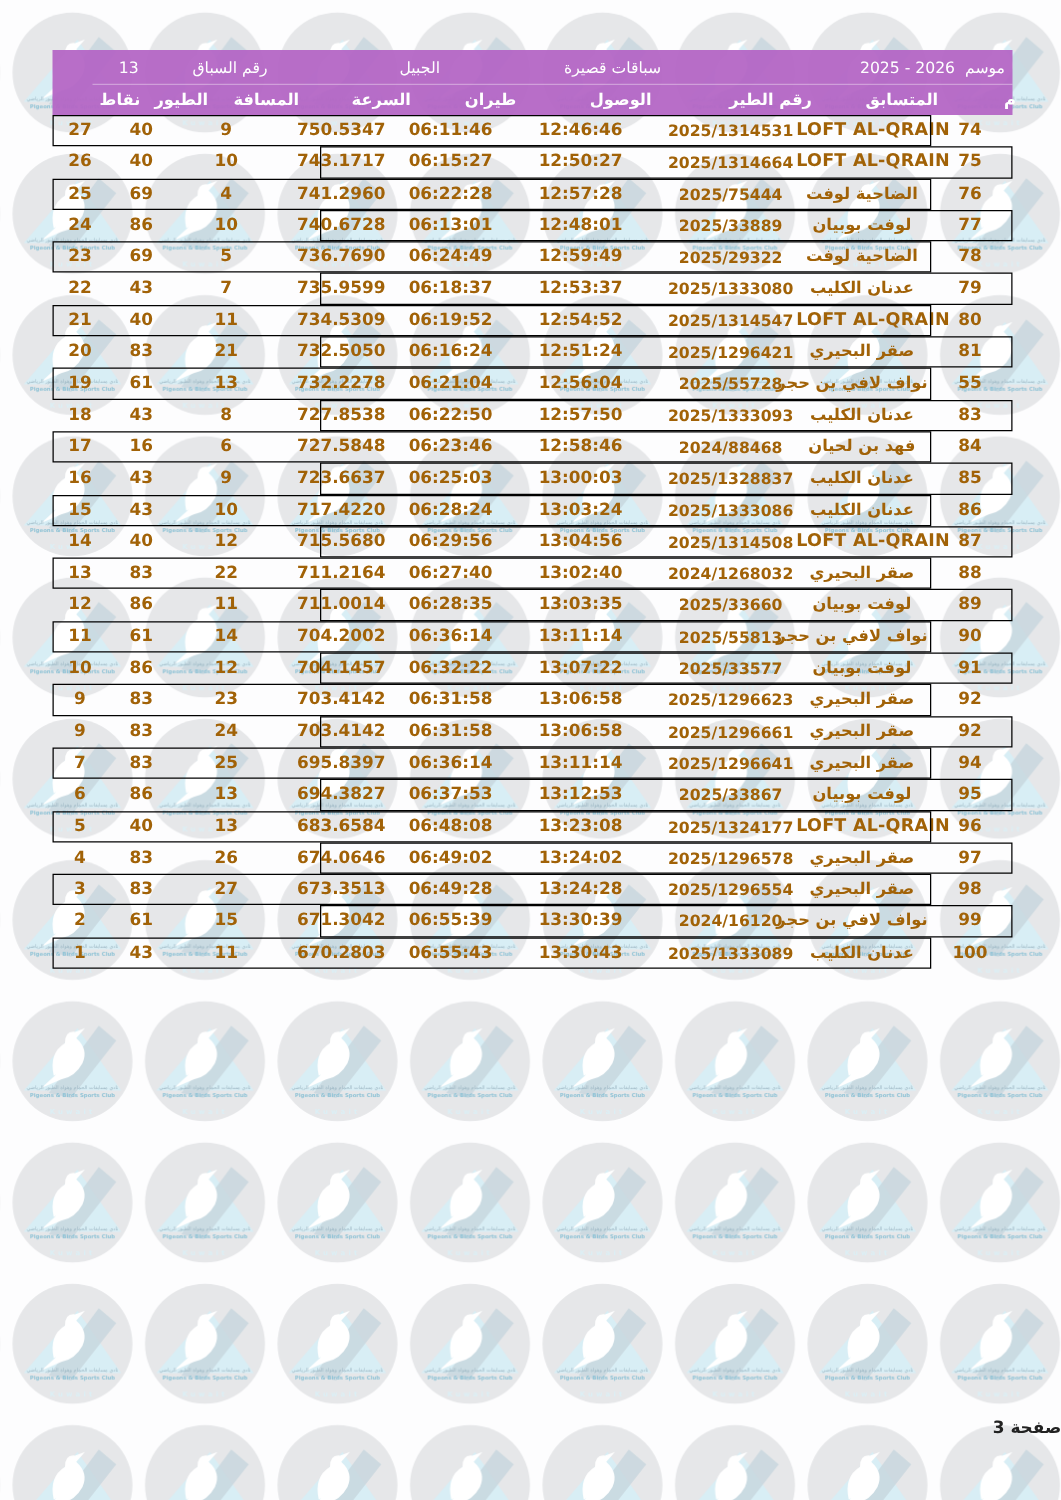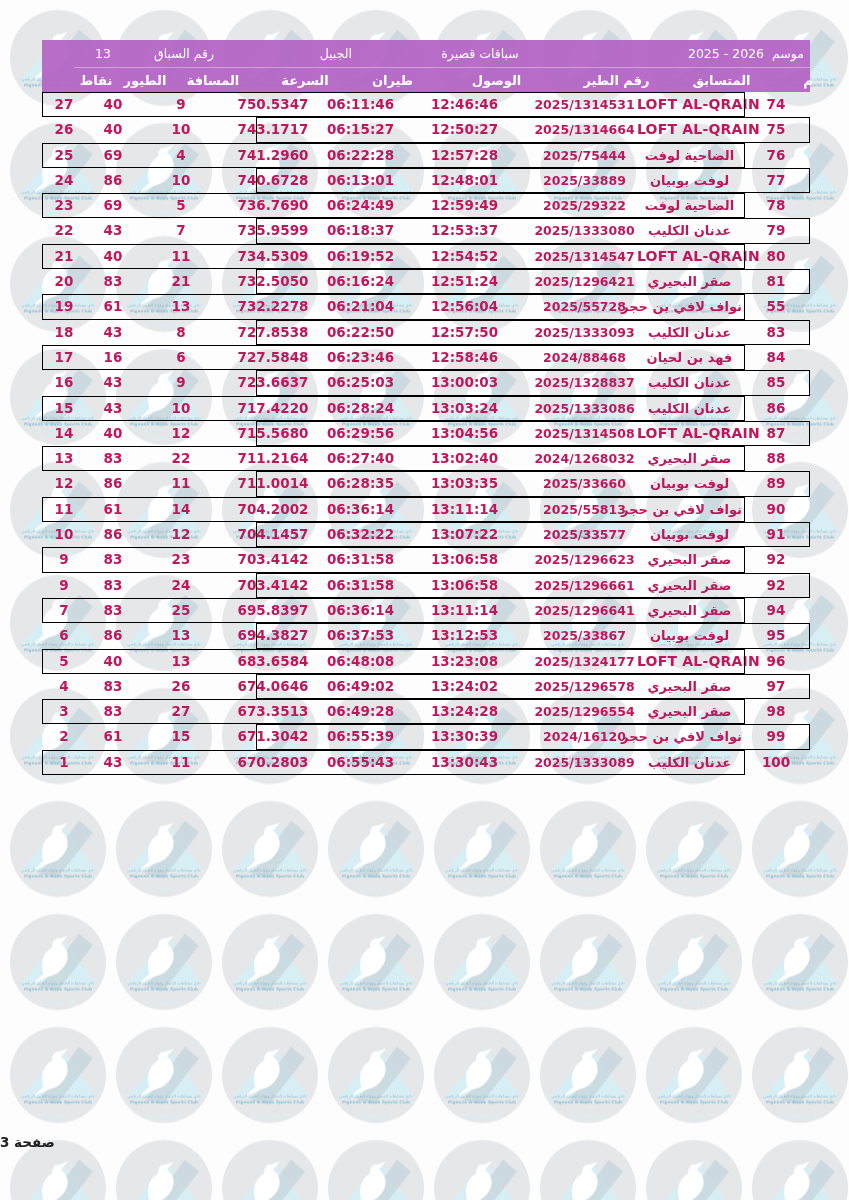--- a/index.html
+++ b/index.html
@@ -12,40 +12,40 @@
   .page{position:absolute;inset:0;z-index:1;}
 
   
   .tbl{position:absolute;left:42px;top:40px;width:768px;}
   .band{background:rgba(180,101,197,.94);color:#fff;}
   .band-row1{height:27px;position:relative;font-size:12.5px;line-height:27px;font-weight:500;}
   .band-row1 span{position:absolute;white-space:nowrap;}
   .race-no{left:46px;width:30px;text-align:center;}
   .race-label{left:92px;margin-left:20px;}
   .location{left:230px;width:80px;text-align:right;}
-  .race-type{left:388px;width:100px;text-align:center;}
+  .race-type{left:398px;width:100px;text-align:center;}
   .season{right:6px;direction:rtl;}
   .season .yrs{position:static;margin-right:8px;}
   .season .lbl{position:static;}
 
   .grid9{display:grid;grid-template-columns:44px 54px 82px 102px 73px 135px 105px 105px 68px;align-items:center;}
   .band-row2{height:24px;border-top:1px solid rgba(255,255,255,.35);font-size:13px;font-weight:bold;margin-left:32px;}
   .band-row2 .hc{text-align:center;white-space:nowrap;}
 
-  #rows .row{position:relative;height:25.3px;color:#be185d;font-weight:bold;font-size:13.5px;}
+  #rows .row{position:relative;height:25.3px;color:#a16207;font-weight:bold;font-size:13.5px;}
   .row .box{position:absolute;top:0;bottom:0;border:1.6px solid #000;pointer-events:none;box-sizing:border-box;}
   .row.a .box{left:0;width:703px;}
   .row.b .box{left:214px;right:0;}
   .c{text-align:center;white-space:nowrap;line-height:25.3px;}
   .c.ring{font-size:12.5px;}
   .c.fancier{font-size:13px;direction:rtl;}
   .c.fancier.latin{font-size:14px;letter-spacing:.2px;direction:ltr;}
 
   
-  .footer{position:absolute;left:0;right:0;top:1134px;text-align:left;
+  .footer{position:absolute;left:0;right:0;top:1134px;text-align:right;
           font-size:13.5px;font-weight:bold;color:#222;direction:ltr;}
 </style>
 </head>
 <body>
 
 <svg class="watermark" width="849" height="1200" aria-hidden="true">
   <defs>
     <pattern id="wm" patternUnits="userSpaceOnUse" x="5" y="1.5" width="106" height="113">
       <circle cx="53" cy="56.5" r="48" fill="#e6e7e9"></circle>
       <polygon points="14,80 57,30 92,80" fill="#d8eef5"></polygon>

